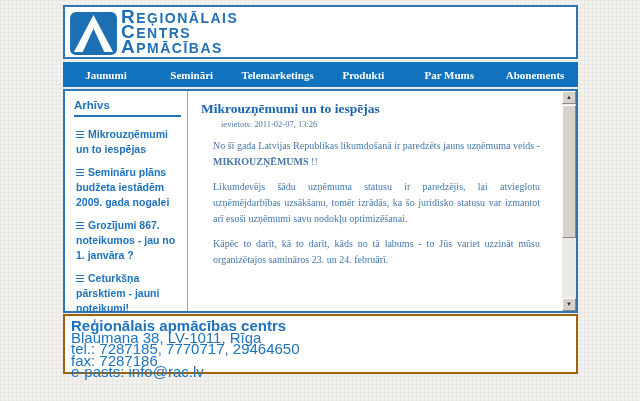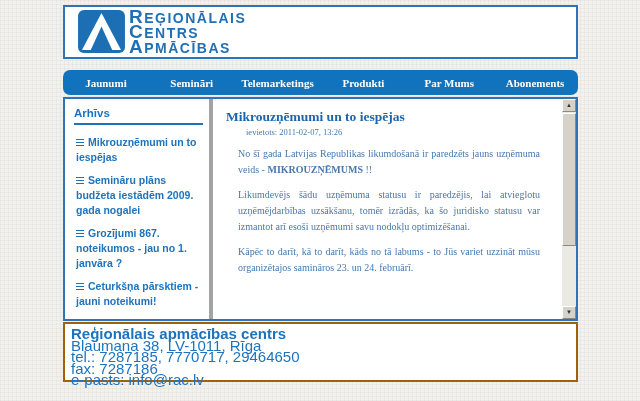--- a/index.html
+++ b/index.html
@@ -12,46 +12,46 @@
       repeating-linear-gradient(90deg, rgba(120,120,110,0.06) 0 1px, transparent 1px 4px);
   }
   .page { width:515px; margin:5px 0 0 63px; }
 
   
   .header {
     height:54px; background:#ffffff;
     border:2px solid #2d74b8;
     display:flex; align-items:center; padding-left:5px;
   }
-  .logo { display:flex; align-items:flex-start;margin-left:8px; }
+  .logo { display:flex; align-items:flex-end; }
   .logo-mark { width:47px; height:43px; display:block; }
   .logo-text { margin-left:4px; color:#2170b5; }
   .logo-line {
     font-size:14px; line-height:13px; letter-spacing:1.5px; font-weight:600;
     white-space:nowrap;
   }
   .logo-line::first-letter { font-size:19px; font-weight:bold; }
 
   
   .nav {
-    margin-top:11px; height:25px; background:#1173bd;
-    display:flex; align-items:center;border-radius:7px;
+    margin-top:3px; height:25px; background:#1173bd;
+    display:flex; align-items:center;
   }
   .nav-item {
     flex:1; text-align:center; color:#ffffff;
     font-family:"Liberation Serif", serif; font-weight:bold; font-size:11px;
     cursor:pointer; white-space:nowrap;
   }
 
   
   .body-box {
     margin-top:2px; height:224px; background:#ffffff;
     border:2px solid #2d74b8; display:flex;
   }
-  .sidebar { width:148px; border-right:4px solid #a3a3a3; padding:8px 6px 0 9px; }
+  .sidebar { width:123px; border-right:1px solid #a3a3a3; padding:8px 6px 0 9px; }
   .sidebar-title {
     color:#1e73bc; font-size:11.5px; font-weight:bold;
     padding-bottom:4px; border-bottom:2px solid #1e73bc; margin-bottom:10px;
   }
   .side-link {
     display:block; color:#1e73bc; font-size:10.5px; font-weight:bold;
     line-height:15px; margin:0 0 8px 2px; text-decoration:none; cursor:pointer;
   }
   .bullet-icon {
     display:inline-block; width:8px; height:7px; margin-right:4px;

